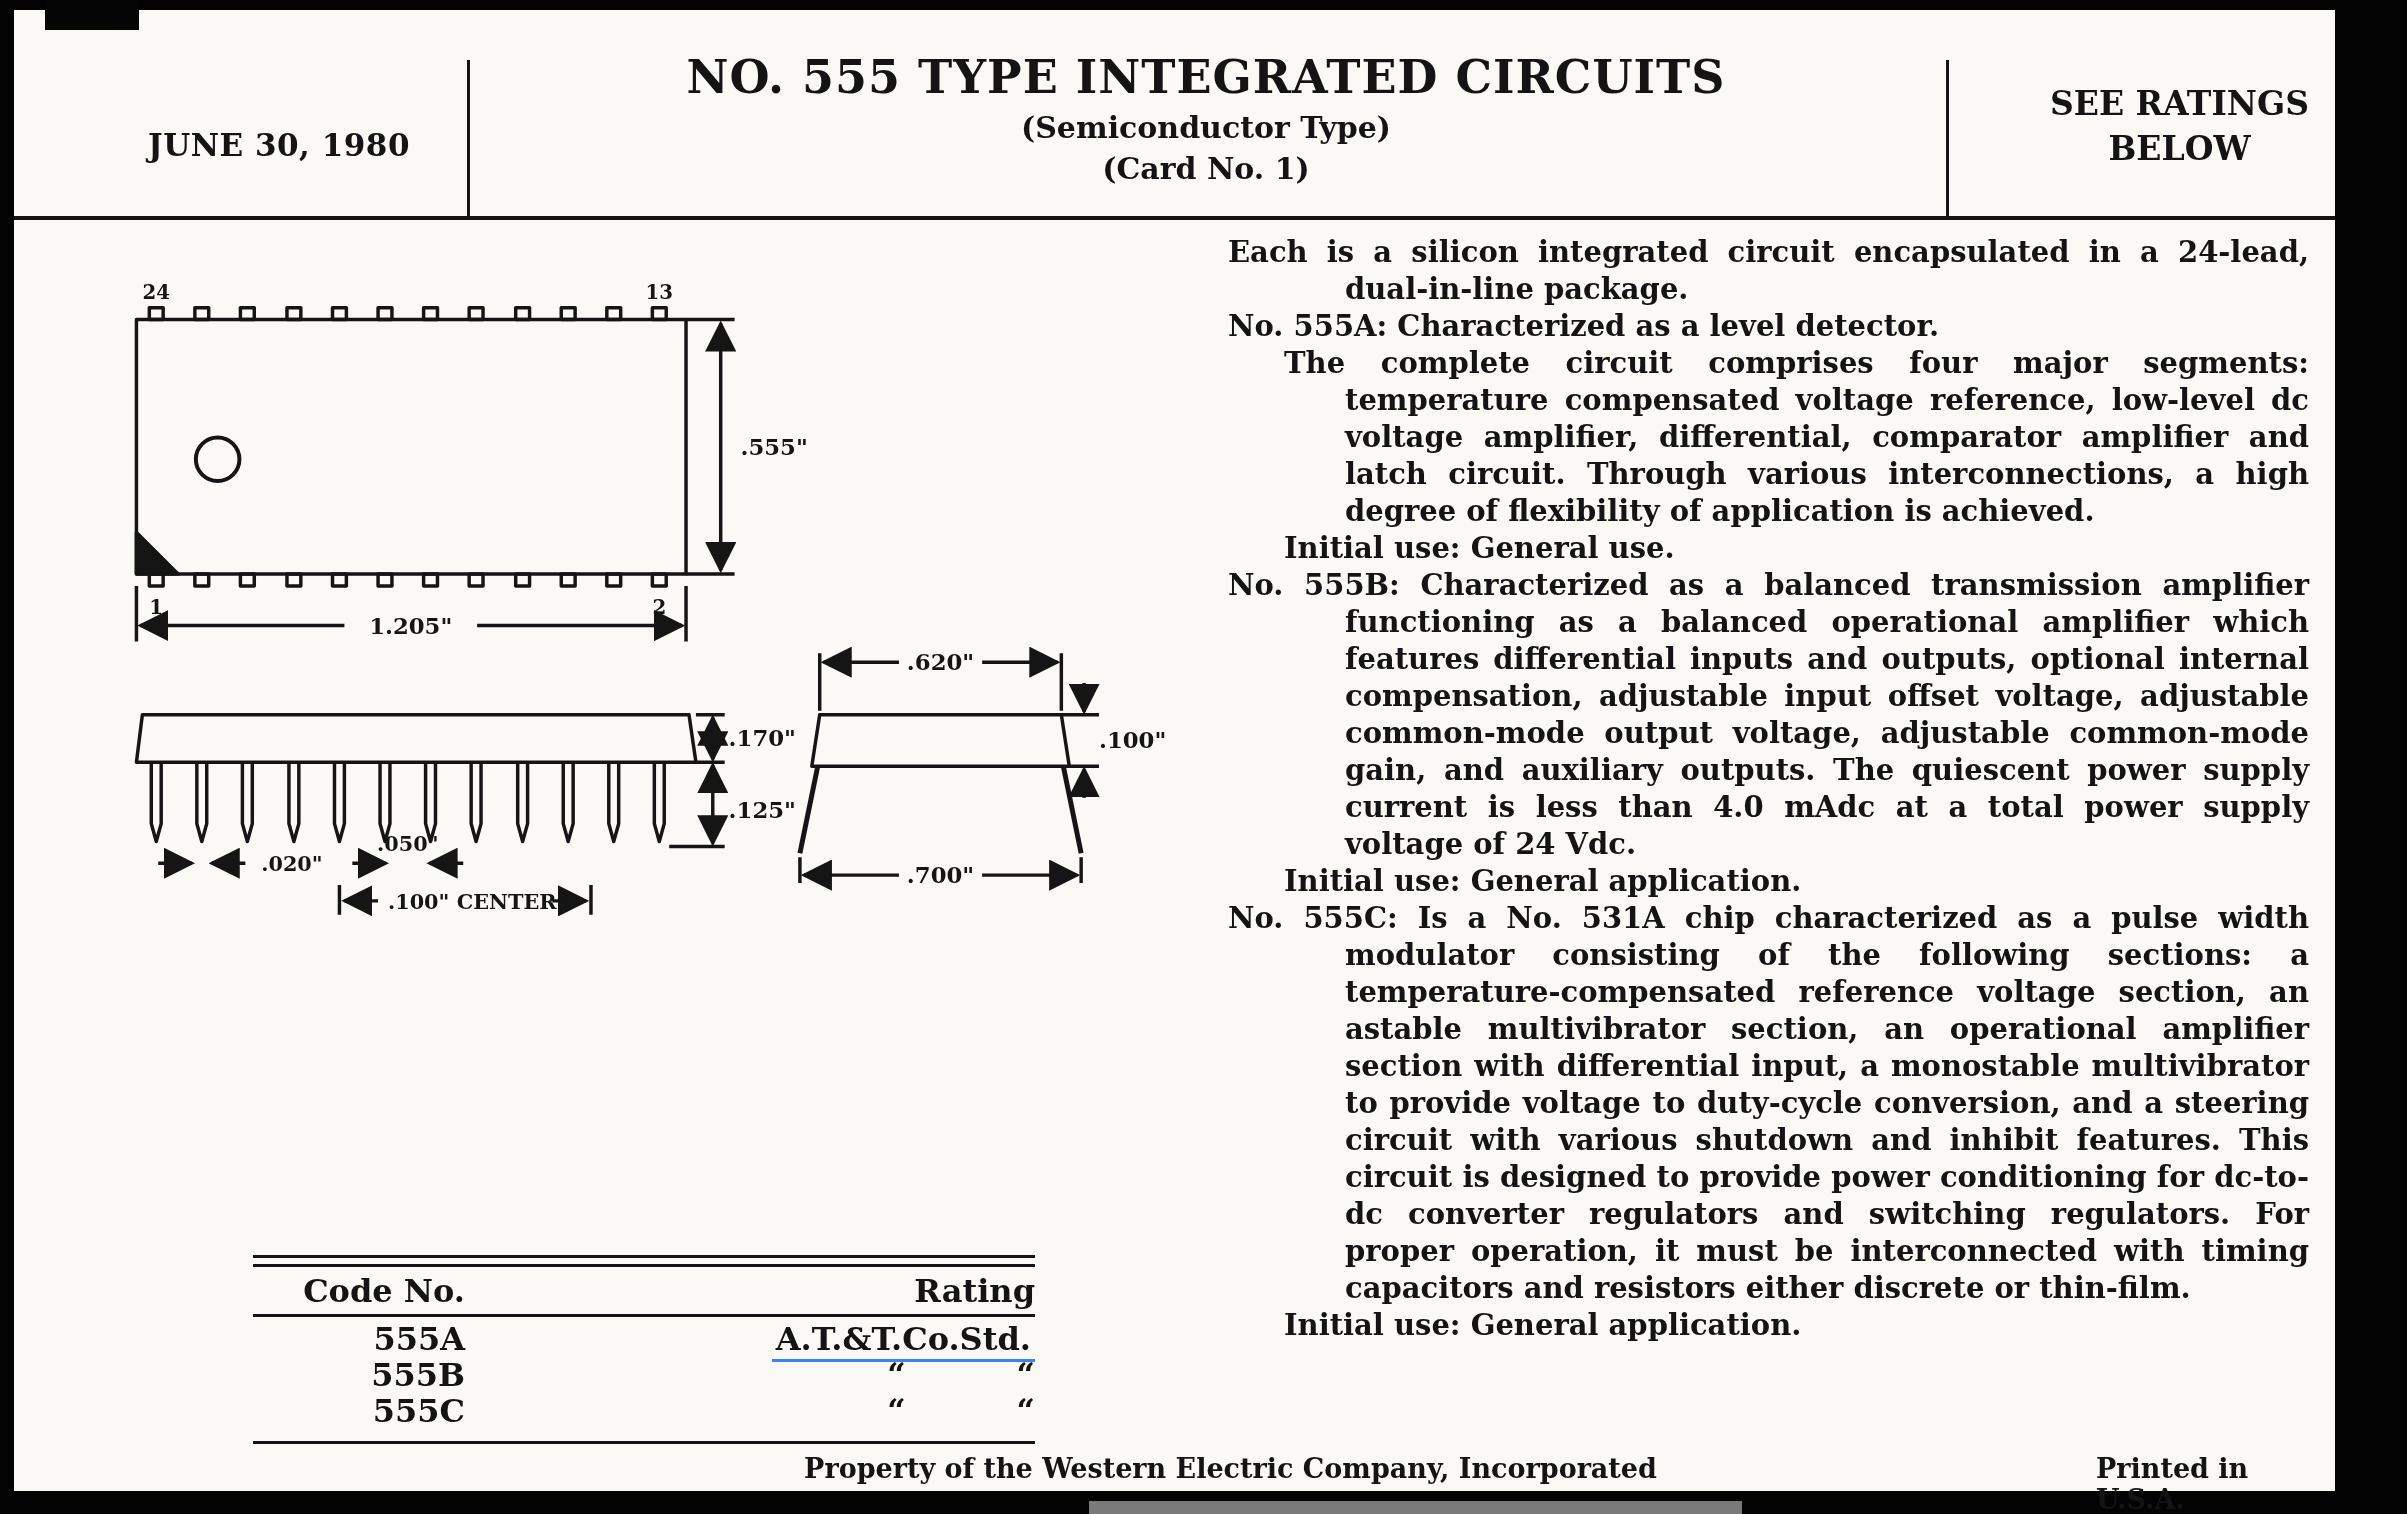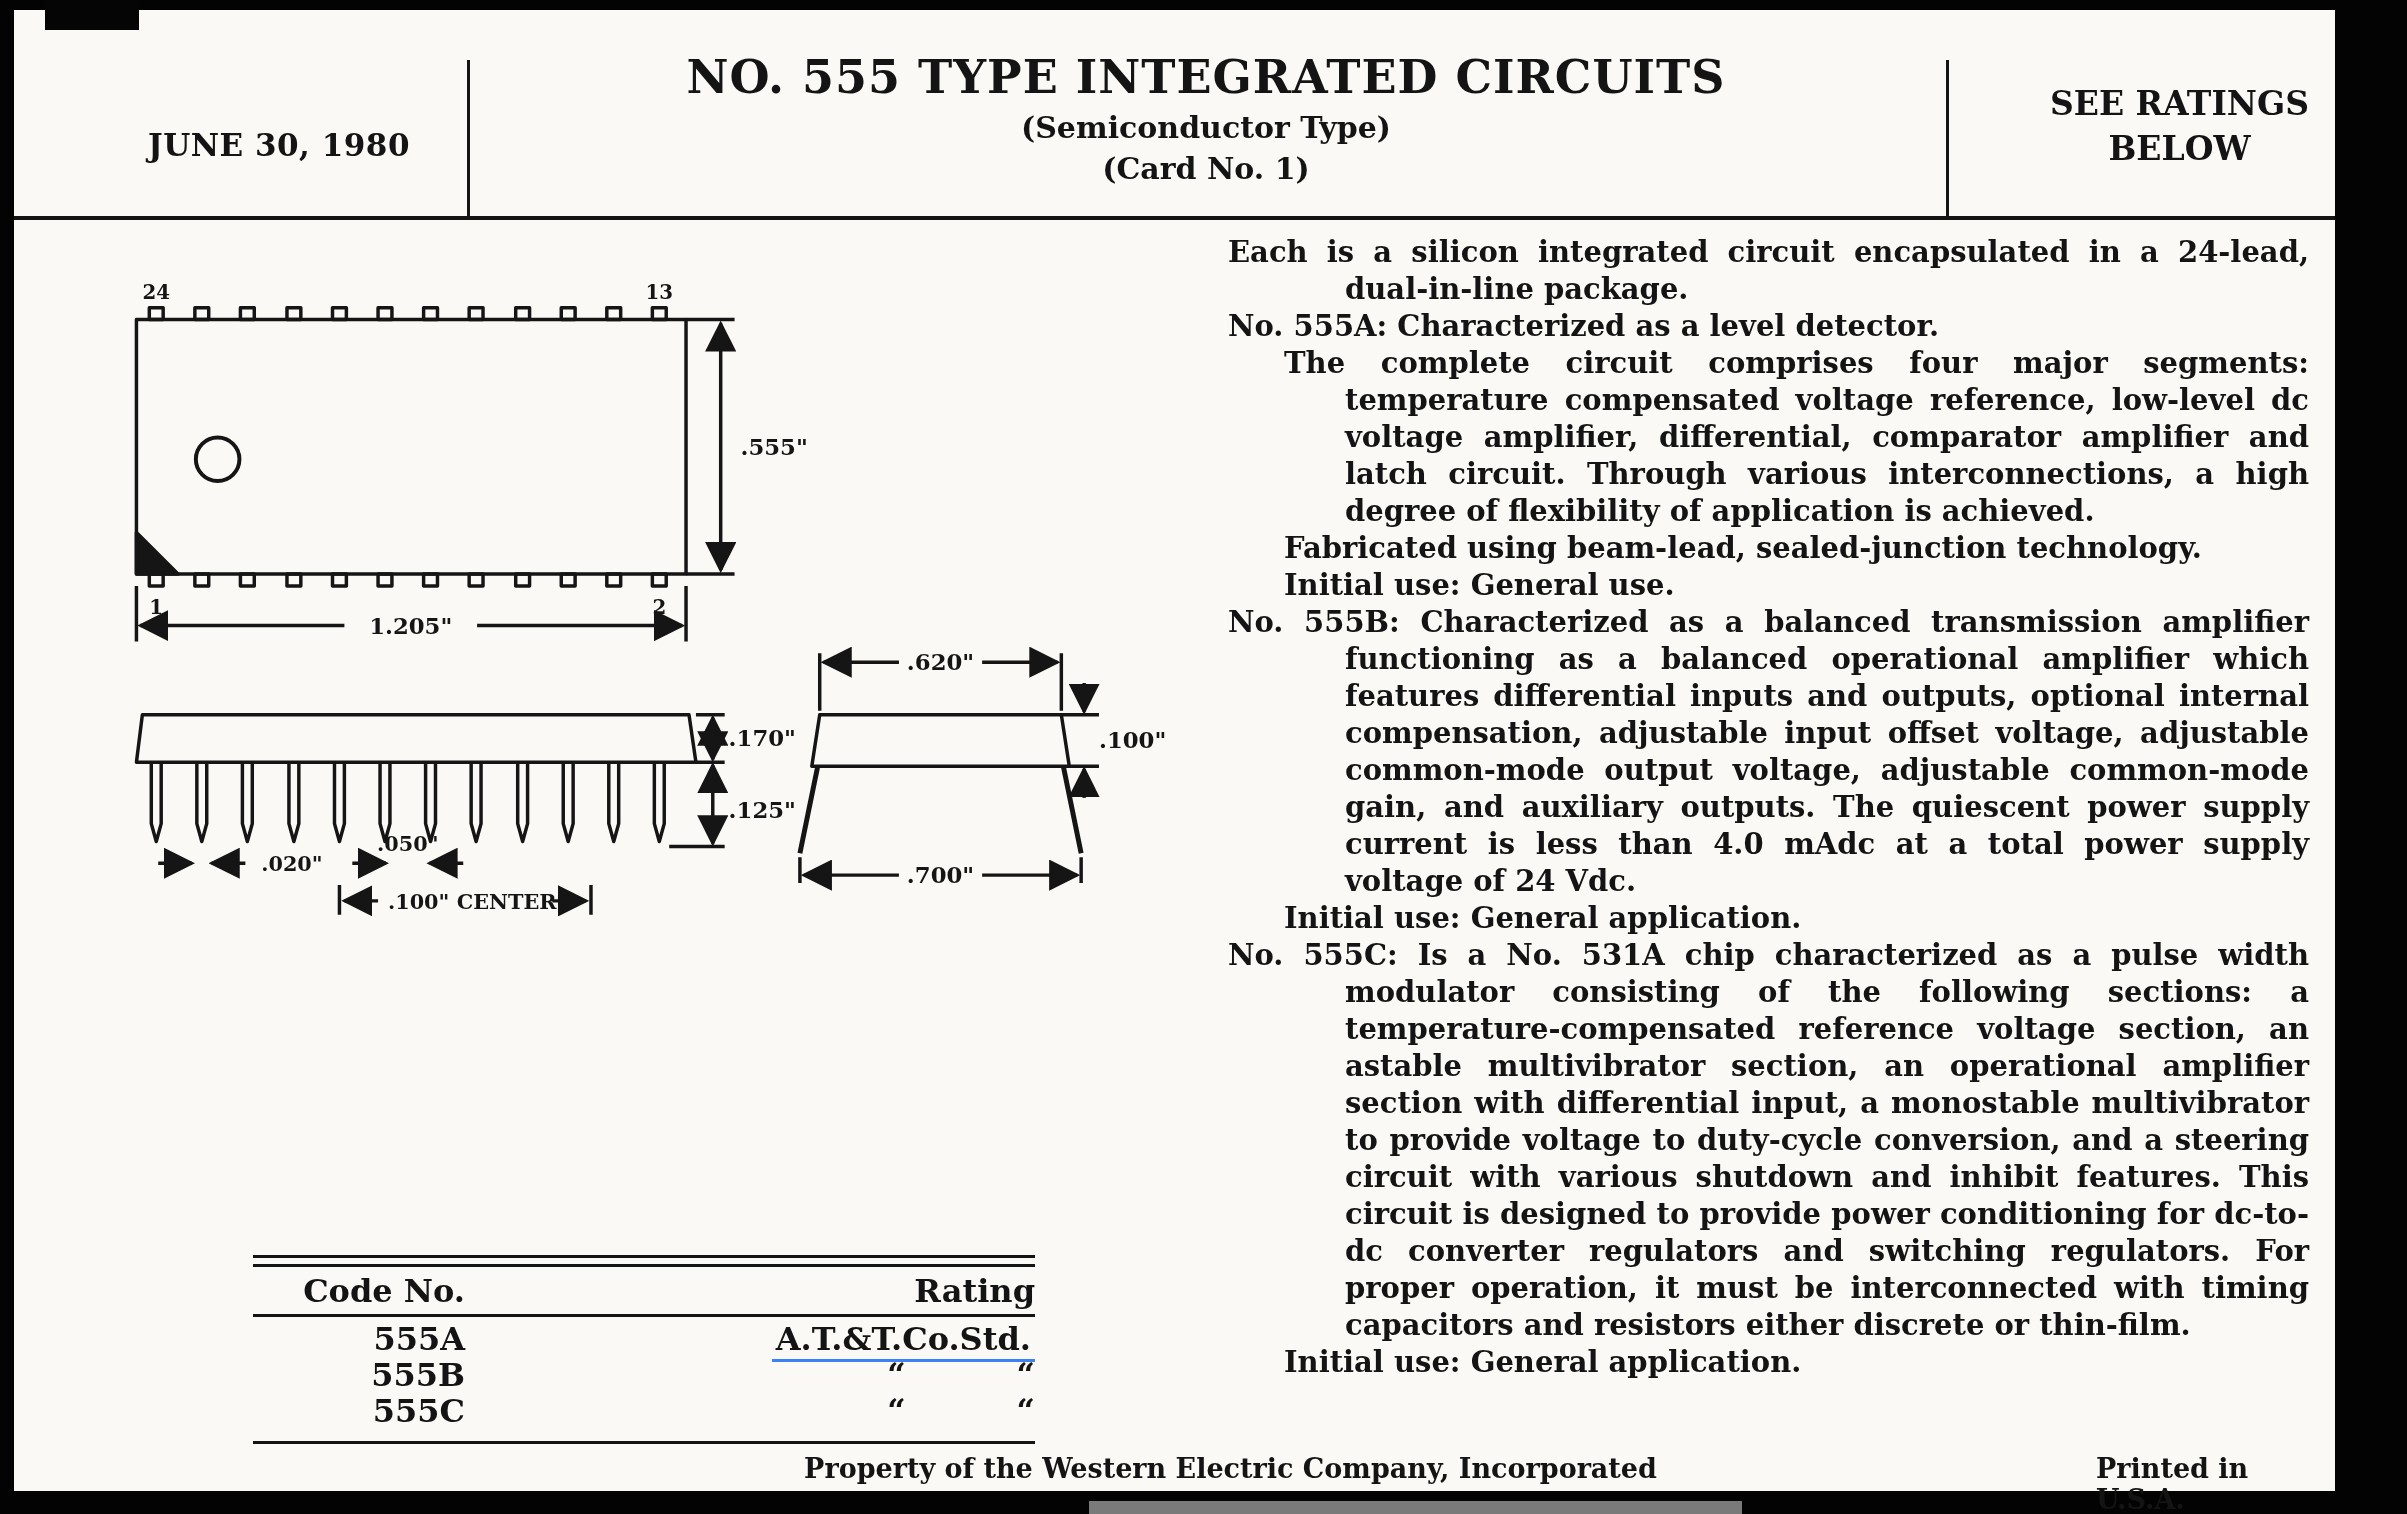--- a/index.html
+++ b/index.html
@@ -214,21 +214,20 @@
             </span>
         </div>
       </div>
       <div class="t-rule"></div>
     </div>
 
     <main class="right-col">
       <p class="p-hang">Each is a silicon integrated circuit encapsulated in a 24-lead, dual-in-line package.</p>
       <p class="p-hang">No. 555A:  Characterized as a level detector.</p>
       <p class="p-sub">The complete circuit comprises four major segments: temperature compensated voltage reference, low-level dc voltage amplifier, differential, comparator amplifier and latch circuit. Through various interconnections, a high degree of flexibility of application is achieved.</p>
-      <p class="p-sub">Fabricated using beam-lead, sealed-junction technology.</p>
       <p class="p-sub">Initial use:  General use.</p>
       <p class="p-hang">No. 555B:  Characterized as a balanced transmission amplifier functioning as a balanced operational amplifier which features differential inputs and outputs, optional internal compensation, adjustable input offset voltage, adjustable common-mode output voltage, adjustable common-mode gain, and auxiliary outputs.  The quiescent power supply current is less than 4.0 mAdc at a total power supply voltage of 24 Vdc.</p>
       <p class="p-sub">Initial use:  General application.</p>
       <p class="p-hang">No. 555C:  Is a No. 531A chip characterized as a pulse width modulator consisting of the following sections: a temperature-compensated reference voltage section, an astable multivibrator section, an operational amplifier section with differential input, a monostable multivibrator to provide voltage to duty-cycle conversion, and a steering circuit with various shutdown and inhibit features.  This circuit is designed to provide power conditioning for dc-to-dc converter regulators and switching regulators.  For proper operation, it must be interconnected with timing capacitors and resistors either discrete or thin-film.</p>
       <p class="p-sub">Initial use:  General application.</p>
     </main>
 
     <div class="f-prop">Property of the Western Electric Company, Incorporated</div>
     <div class="f-printed">Printed in U.S.A.</div>
   </div>

